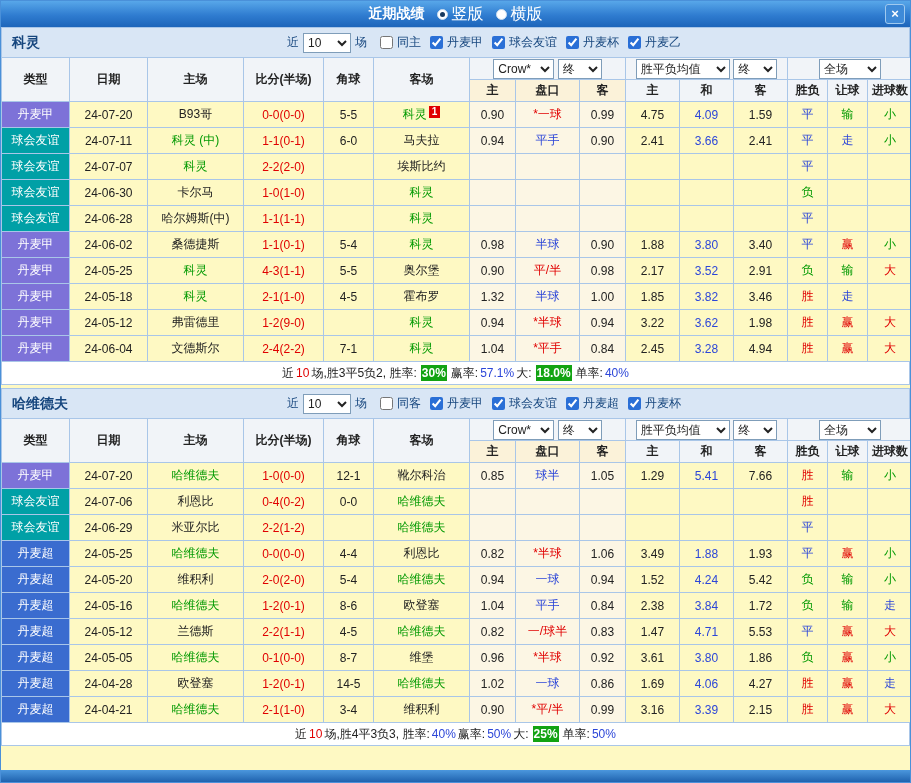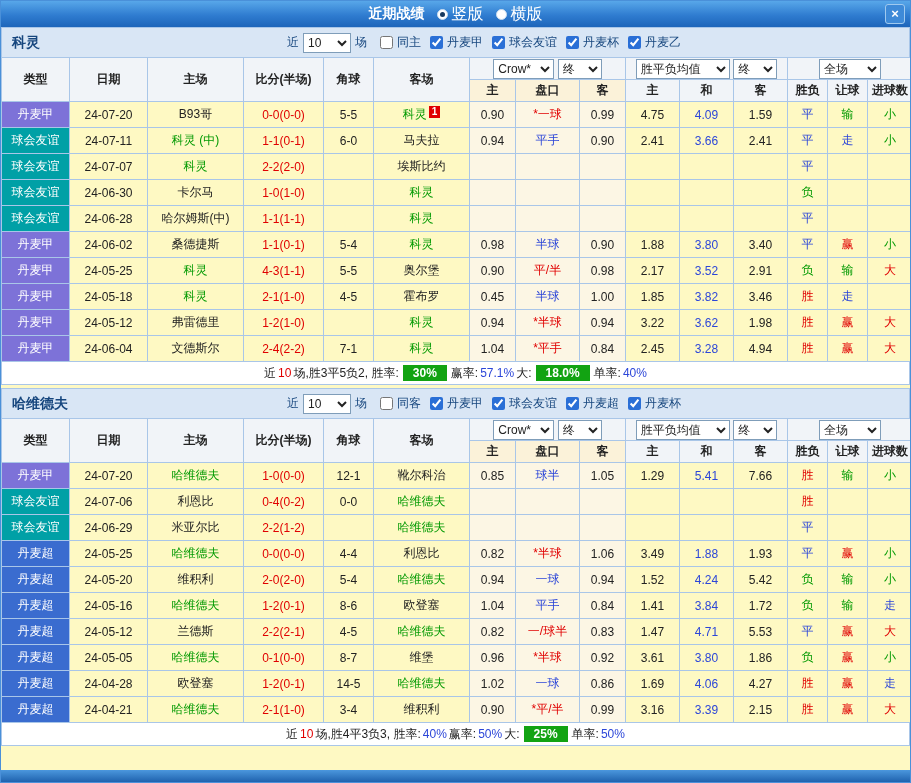--- a/index.html
+++ b/index.html
@@ -32,21 +32,21 @@
   col.asian{background:#fcf6e4}
   .grid tbody td{height:26px}
   td.jia{background:#7d72d8;color:#fff}
   td.you{background:#00a0a6;color:#fff}
   td.chao{background:#3a6ccf;color:#fff}
   .red{color:#e00000}
   .green{color:#009900}
   .blue{color:#2c46d8}
   .rbadge{display:inline-block;background:#e00000;color:#fff;font-size:10px;line-height:12px;padding:0 3px;margin-left:2px;vertical-align:top;font-weight:bold}
   .summary{border:1px solid #a9c6e8;border-top:none;height:23px;display:flex;align-items:center;justify-content:center;font-size:12px;gap:2px;background:#fff;color:#222}
-  .gbadge{background:#12a312;color:#fff;padding:1px 10px;font-weight:bold;margin:0 2px}
+  .gbadge{background:#12a312;color:#fff;padding:1px 1px;font-weight:bold;margin:0 2px}
   .bottombar{position:absolute;bottom:0;left:0;right:0;height:12px;background:linear-gradient(180deg,#4b97dd,#1f62ae)}
 </style>
 </head>
 <body>
 
 <div class="window">
 
   <div class="titlebar">
     <span class="title">近期战绩</span>
     <label class="radio">
@@ -257,35 +257,35 @@
             <td class="green">输</td>
             <td class="red">大</td>
           </tr>
           <tr>
             <td class="jia">丹麦甲</td>
             <td>24-05-18</td>
             <td class="green">科灵</td>
             <td class="red">2-1(1-0)</td>
             <td>4-5</td>
             <td>霍布罗</td>
-            <td>0.45</td>
+            <td>1.32</td>
             <td class="blue">半球</td>
             <td>1.00</td>
             <td>1.85</td>
             <td class="blue">3.82</td>
             <td>3.46</td>
             <td class="red">胜</td>
             <td class="blue">走</td>
             <td></td>
           </tr>
           <tr>
             <td class="jia">丹麦甲</td>
             <td>24-05-12</td>
             <td>弗雷德里</td>
-            <td class="red">1-2(1-0)</td>
+            <td class="red">1-2(9-0)</td>
             <td></td>
             <td class="green">科灵</td>
             <td>0.94</td>
             <td class="red">*半球</td>
             <td>0.94</td>
             <td>3.22</td>
             <td class="blue">3.62</td>
             <td>1.98</td>
             <td class="red">胜</td>
             <td class="red">赢</td>
@@ -490,32 +490,32 @@
           <tr>
             <td class="chao">丹麦超</td>
             <td>24-05-16</td>
             <td class="green">哈维德夫</td>
             <td class="red">1-2(0-1)</td>
             <td>8-6</td>
             <td>欧登塞</td>
             <td>1.04</td>
             <td class="blue">平手</td>
             <td>0.84</td>
-            <td>1.41</td>
+            <td>2.38</td>
             <td class="blue">3.84</td>
             <td>1.72</td>
             <td class="green">负</td>
             <td class="green">输</td>
             <td class="blue">走</td>
           </tr>
           <tr>
             <td class="chao">丹麦超</td>
             <td>24-05-12</td>
             <td>兰德斯</td>
-            <td class="red">2-2(2-1)</td>
+            <td class="red">2-2(1-1)</td>
             <td>4-5</td>
             <td class="green">哈维德夫</td>
             <td>0.82</td>
             <td class="red">一/球半</td>
             <td>0.83</td>
             <td>1.47</td>
             <td class="blue">4.71</td>
             <td>5.53</td>
             <td class="blue">平</td>
             <td class="red">赢</td>

